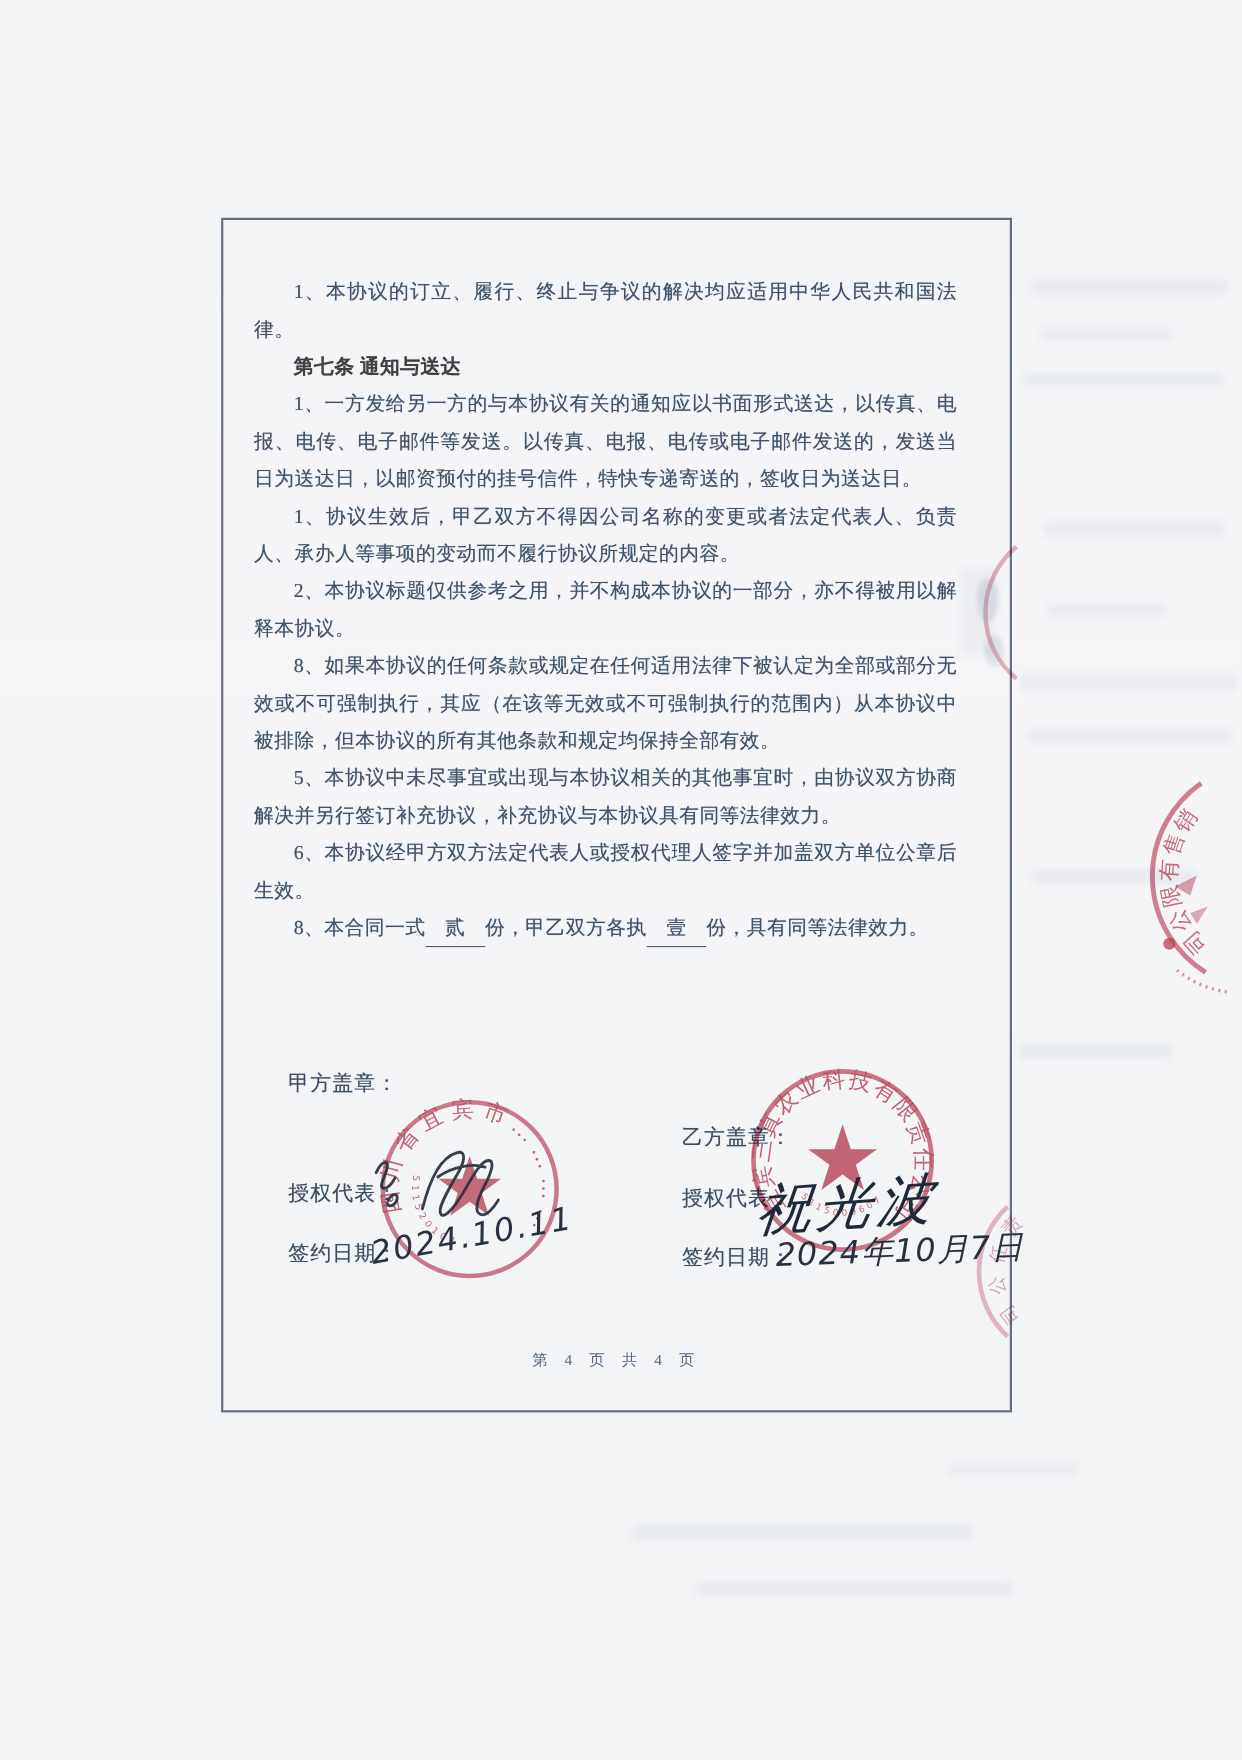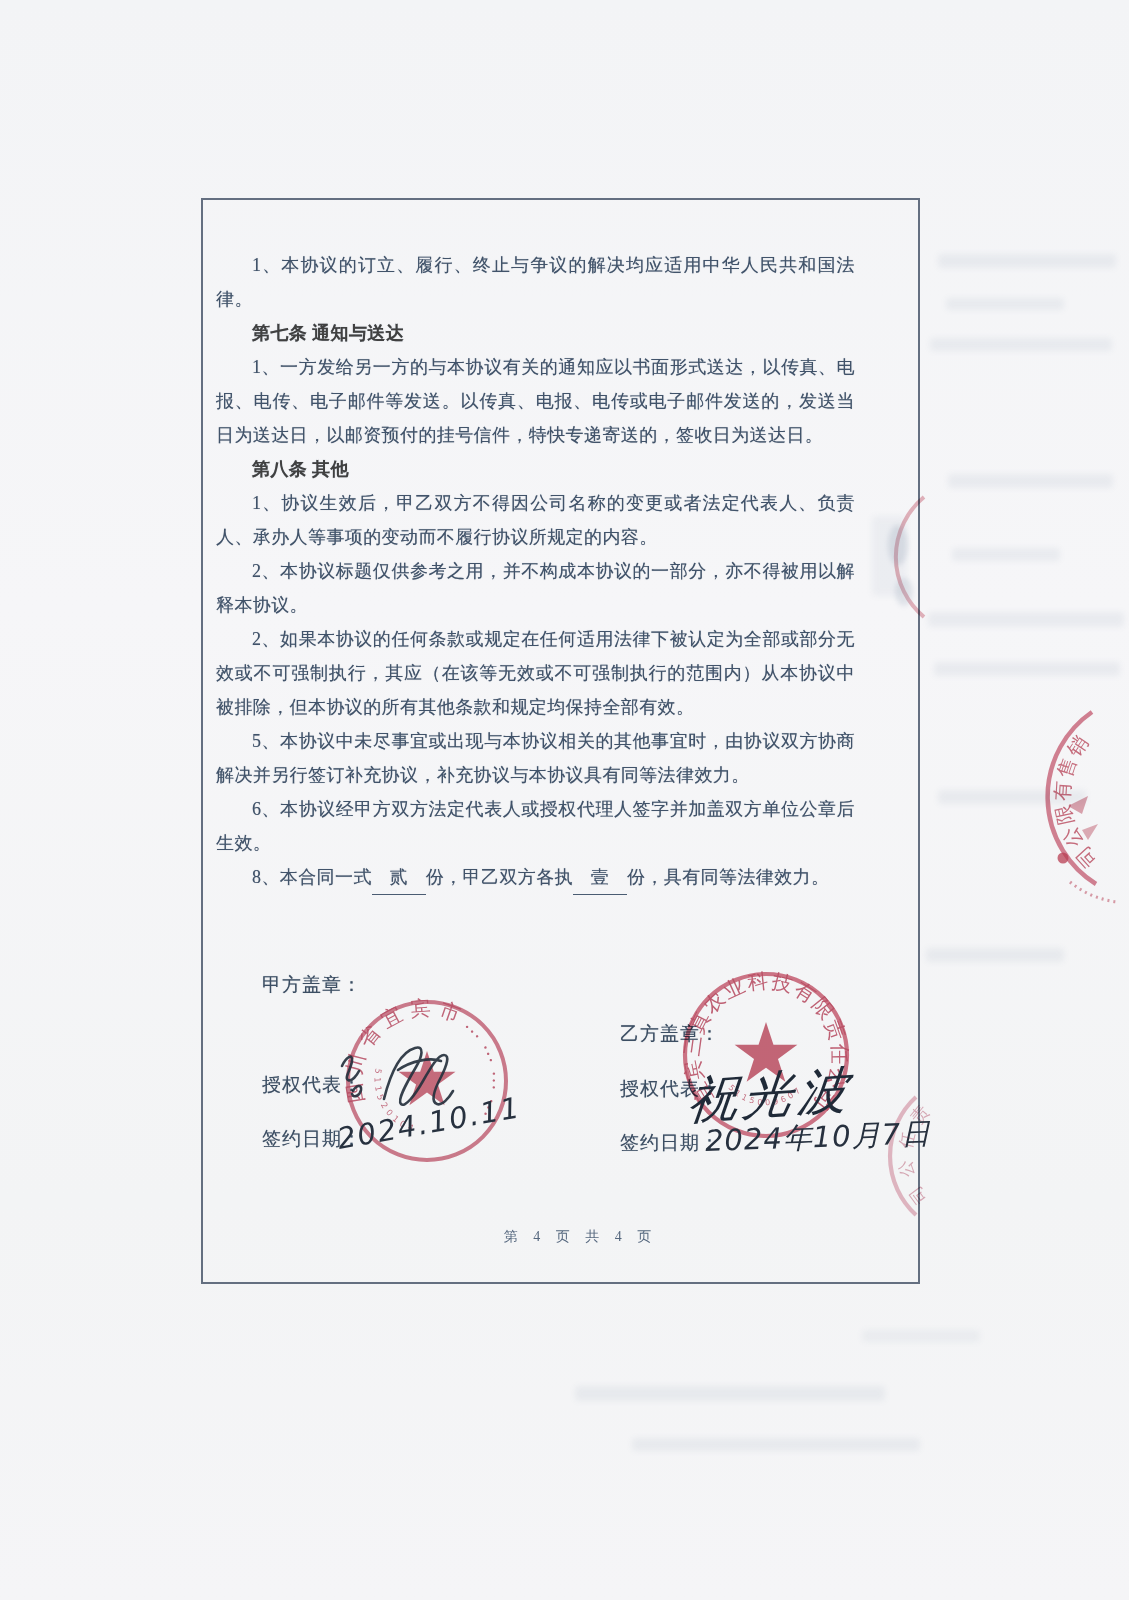--- a/index.html
+++ b/index.html
@@ -3,42 +3,42 @@
 <meta charset="utf-8">
 <style>
   html,body{margin:0;padding:0;}
   body{width:1129px;height:1600px;position:relative;overflow:hidden;
        background:#f4f5f7;
        font-family:"Liberation Serif", serif;}
   .paper{position:absolute;inset:0;
        background:linear-gradient(180deg,#f3f4f6 0%,#f6f6f8 38%,#f3f4f5 75%,#f5f5f7 100%);}
   .frame{position:absolute;left:201px;top:198px;width:719px;height:1086px;
        border:2px solid rgba(64,78,99,.8);box-sizing:border-box;}
-  .content{position:absolute;left:186px;top:248px;width:697px;box-sizing:border-box;
+  .content{position:absolute;left:201px;top:248px;width:697px;box-sizing:border-box;
        padding:0 28px 0 30px;color:#41536a;font-size:18px;line-height:34px;
        letter-spacing:.4px;text-align:justify;
        text-shadow:0 0 .7px rgba(62,80,102,.55);}
   .content p{margin:0;text-indent:2em;}
   .content p.h{font-weight:bold;color:#404040;}
   .blank{display:inline-block;width:46px;height:16px;
        border-bottom:1.6px solid #4a5c72;}
   .blank-filled{display:inline-block;min-width:54px;text-align:center;text-indent:0;
        border-bottom:1.6px solid #4a5c72;}
   .sig-label{position:absolute;font-size:19px;color:#3c4e63;letter-spacing:1px;
        text-shadow:0 0 .7px rgba(62,80,102,.5);}
   .hand{position:absolute;font-family:"DejaVu Sans",sans-serif;font-style:italic;
        color:#27313f;white-space:nowrap;}
   .hand.pa-date{left:336px;top:1106px;font-size:29px;letter-spacing:2px;
        transform:rotate(-10deg);}
   .hand.pb-sig{left:688px;top:1062px;font-size:50px;letter-spacing:5px;color:#1f2a38;
        transform:rotate(-4deg) skewX(-10deg);}
   .hand.pb-date{left:705px;top:1118px;font-size:29px;letter-spacing:1px;
        transform:rotate(-2deg);}
   .footer{position:absolute;left:201px;top:1228px;width:719px;text-align:center;
-       font-size:14px;letter-spacing:6px;color:#55677e;padding-left:20px;}
+       font-size:14px;letter-spacing:6px;color:#55677e;}
   .overlay{position:absolute;left:0;top:0;mix-blend-mode:multiply;}
   .smudge{position:absolute;background:#6b7f9a;opacity:.09;filter:blur(3px);
        border-radius:3px;}
   .smudge.v{opacity:.07;}
 </style>
 </head>
 <body>
 
 <div class="paper"></div>
 
@@ -55,24 +55,23 @@
 <div class="smudge" style="left:575px;top:1386px;width:310px;height:15px"></div>
 <div class="smudge" style="left:632px;top:1438px;width:288px;height:13px"></div>
 <div class="smudge v" style="left:862px;top:1330px;width:118px;height:12px"></div>
 
 <div class="frame"></div>
 
 <div class="content">
   <p>1、本协议的订立、履行、终止与争议的解决均应适用中华人民共和国法律。</p>
   <p class="h">第七条 通知与送达</p>
   <p>1、一方发给另一方的与本协议有关的通知应以书面形式送达，以传真、电报、电传、电子邮件等发送。以传真、电报、电传或电子邮件发送的，发送当日为送达日，以邮资预付的挂号信件，特快专递寄送的，签收日为送达日。</p>
-  <p class="h">第八条 其他</p>
   <p>1、协议生效后，甲乙双方不得因公司名称的变更或者法定代表人、负责人、承办人等事项的变动而不履行协议所规定的内容。</p>
   <p>2、本协议标题仅供参考之用，并不构成本协议的一部分，亦不得被用以解释本协议。</p>
-  <p>2、如果本协议的任何条款或规定在任何适用法律下被认定为全部或部分无效或不可强制执行，其应（在该等无效或不可强制执行的范围内）从本协议中被排除，但本协议的所有其他条款和规定均保持全部有效。</p>
+  <p>8、如果本协议的任何条款或规定在任何适用法律下被认定为全部或部分无效或不可强制执行，其应（在该等无效或不可强制执行的范围内）从本协议中被排除，但本协议的所有其他条款和规定均保持全部有效。</p>
   <p>5、本协议中未尽事宜或出现与本协议相关的其他事宜时，由协议双方协商解决并另行签订补充协议，补充协议与本协议具有同等法律效力。</p>
   <p>6、本协议经甲方双方法定代表人或授权代理人签字并加盖双方单位公章后生效。</p>
   <p><span>8、本合同一式</span><span class="blank-filled">贰</span><span>份，甲乙双方各执</span><span class="blank-filled">壹</span><span>份，具有同等法律效力。</span></p>
 </div>
 
 <div class="sig-label" style="left:262px;top:972px">甲方盖章：</div>
 <div class="sig-label" style="left:262px;top:1072px">授权代表：</div>
 <div class="sig-label" style="left:262px;top:1126px">签约日期：</div>
 <div class="sig-label" style="left:620px;top:1021px">乙方盖章：</div>
 <div class="sig-label" style="left:620px;top:1076px">授权代表：</div>

